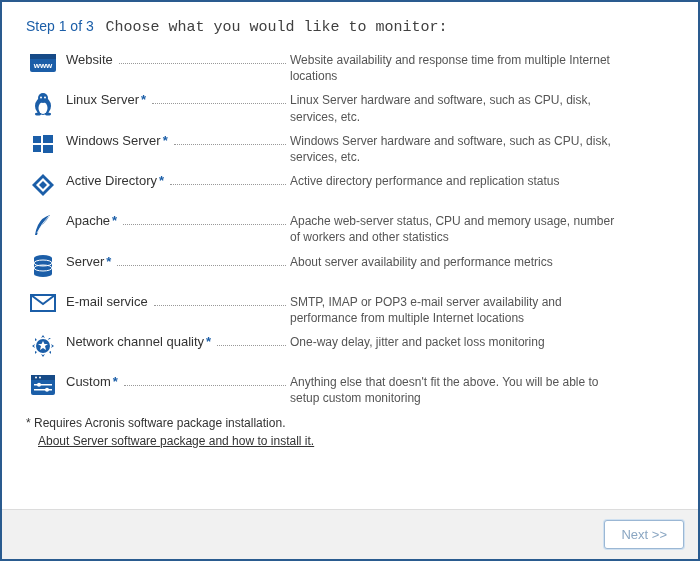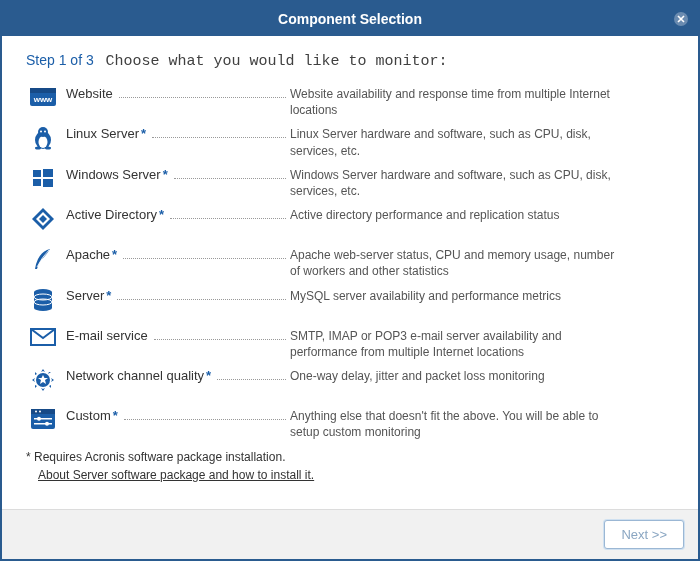--- a/index.html
+++ b/index.html
@@ -24,29 +24,20 @@
     .footnotes { margin-top: 10px; font-size: 12px; color: #333; }
     .footnotes .req { }
     .footnotes .link { text-decoration: underline; color: #333; cursor: pointer; margin-left: 12px; display:inline-block; margin-top:4px;}
     .footer { height: 50px; background: #f1f1f1; border-top: 1px solid #dcdcdc; display: flex; align-items: center; justify-content: flex-end; padding: 12px 14px; }
     .next-btn { border: 1px solid #9bb7d4; background: #fff; color: #8aa6c2; padding: 6px 16px; font-size: 13px; border-radius: 3px; cursor: pointer; box-shadow: 0 0 0 1px #cfe0f0; }
   </style>
 </head>
 <body>
 
 <div class="frame">
-  <div class="titlebar">
-    <span class="title">Component Selection</span>
-    <span class="close">
-      <svg class="icon" width="16" height="16" viewBox="0 0 16 16">
-          <circle cx="8" cy="8" r="7" fill="#6a8bb0"></circle>
-          <path d="M5 5 L11 11 M11 5 L5 11" stroke="#fff" stroke-width="1.6" fill="none"></path>
-        </svg>
-    </span>
-  </div>
 
   <div class="content">
     <div class="step-line">
       <span class="step">Step 1 of 3</span>
       &nbsp;
       <span class="heading">Choose what you would like to monitor:</span>
     </div>
 
     <div class="rows" id="rows">
         <div class="row">
@@ -134,21 +125,21 @@
               <path d="M2 4 L2 20 A9 3 0 0 0 20 20 L20 4" fill="#1b5ea8"></path>
               <ellipse cx="11" cy="9" rx="9" ry="3" fill="none" stroke="#fff" stroke-width="1"></ellipse>
               <ellipse cx="11" cy="14" rx="9" ry="3" fill="none" stroke="#fff" stroke-width="1"></ellipse>
             </svg>
           </div>
           <div class="name-cell">
             <span class="name">Server</span>
             <span class="star"> *</span>
             <span class="dots"></span>
           </div>
-          <div class="desc-cell">MySQL server availability and performance metrics</div>
+          <div class="desc-cell">About server availability and performance metrics</div>
         </div>
         <div class="row">
           <div class="icon-cell">
             <svg width="26" height="18" viewBox="0 0 26 18">
               <rect x="1" y="1" width="24" height="16" fill="none" stroke="#1b5ea8" stroke-width="2"></rect>
               <path d="M1 1 L13 10 L25 1" fill="none" stroke="#1b5ea8" stroke-width="2"></path>
             </svg>
           </div>
           <div class="name-cell">
             <span class="name">E-mail service</span>

